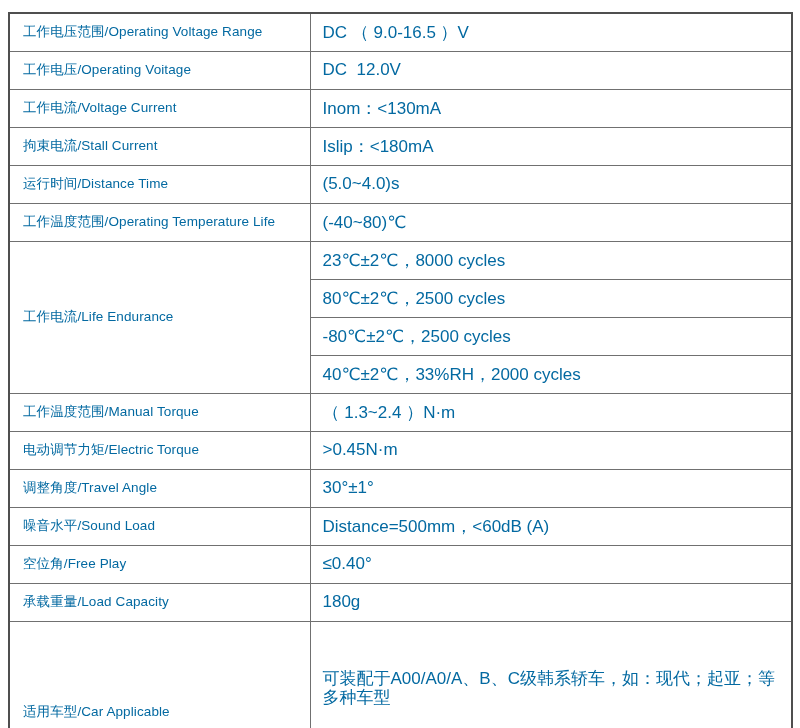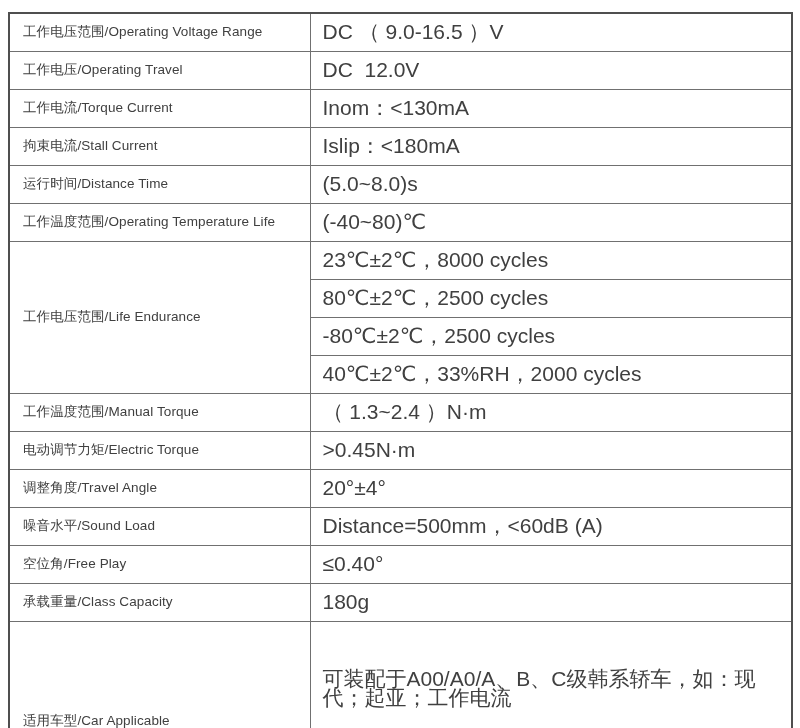--- a/index.html
+++ b/index.html
@@ -15,32 +15,32 @@
     left: 8px;
     top: 12px;
     width: 785px;
     border-collapse: collapse;
     table-layout: fixed;
     border: 2px solid #4f4f4f;
   }
   .spec-table col.c-label { width: 301px; }
   .spec-table td {
     border: 1px solid #707070;
-    color: #404040;
+    color: #0369a1;
     vertical-align: middle;
     overflow: hidden;
   }
   td.label-cell {
     padding: 0 6px 0 13px;
     font-size: 13.5px;
     letter-spacing: 0.1px;
   }
   td.value-cell {
     padding: 0 8px 0 12px;
-    font-size: 21px;
+    font-size: 17px;
     white-space: pre-wrap;
   }
   tr.std { height: 38px; }
   tr.tall { height: 94px; }
   td.car-value-cell {
     vertical-align: top;
     padding-top: 9px;
     line-height: 19px;
   }
 </style>
@@ -51,42 +51,42 @@
   <colgroup>
       <col class="c-label">
       <col class="c-value">
     </colgroup>
   <tbody>
     <tr class="std">
       <td class="label-cell">工作电压范围/Operating Voltage Range</td>
       <td class="value-cell">DC （ 9.0-16.5 ）V</td>
     </tr>
     <tr class="std">
-      <td class="label-cell">工作电压/Operating Travel</td>
+      <td class="label-cell">工作电压/Operating Voitage</td>
       <td class="value-cell">DC  12.0V</td>
     </tr>
     <tr class="std">
-      <td class="label-cell">工作电流/Torque Current</td>
+      <td class="label-cell">工作电流/Voltage Current</td>
       <td class="value-cell">Inom：&lt;130mA</td>
     </tr>
     <tr class="std">
       <td class="label-cell">拘束电流/Stall Current</td>
       <td class="value-cell">Islip：&lt;180mA</td>
     </tr>
     <tr class="std">
       <td class="label-cell">运行时间/Distance Time</td>
-      <td class="value-cell">(5.0~8.0)s</td>
+      <td class="value-cell">(5.0~4.0)s</td>
     </tr>
     <tr class="std">
       <td class="label-cell">工作温度范围/Operating Temperature Life</td>
       <td class="value-cell">(-40~80)℃</td>
     </tr>
 
     <tr class="std">
-      <td class="label-cell" rowspan="4">工作电压范围/Life Endurance</td>
+      <td class="label-cell" rowspan="4">工作电流/Life Endurance</td>
       <td class="value-cell">23℃±2℃，8000 cycles</td>
     </tr>
     <tr class="std">
       <td class="value-cell">80℃±2℃，2500 cycles</td>
     </tr>
     <tr class="std">
       <td class="value-cell">-80℃±2℃，2500 cycles</td>
     </tr>
     <tr class="std">
       <td class="value-cell">40℃±2℃，33%RH，2000 cycles</td>
@@ -95,36 +95,36 @@
     <tr class="std">
       <td class="label-cell">工作温度范围/Manual Torque</td>
       <td class="value-cell">（ 1.3~2.4 ）N·m</td>
     </tr>
     <tr class="std">
       <td class="label-cell">电动调节力矩/Electric Torque</td>
       <td class="value-cell">&gt;0.45N·m</td>
     </tr>
     <tr class="std">
       <td class="label-cell">调整角度/Travel Angle</td>
-      <td class="value-cell">20°±4°</td>
+      <td class="value-cell">30°±1°</td>
     </tr>
     <tr class="std">
       <td class="label-cell">噪音水平/Sound Load</td>
       <td class="value-cell">Distance=500mm，&lt;60dB (A)</td>
     </tr>
     <tr class="std">
       <td class="label-cell">空位角/Free Play</td>
       <td class="value-cell">≤0.40°</td>
     </tr>
     <tr class="std">
-      <td class="label-cell">承载重量/Class Capacity</td>
+      <td class="label-cell">承载重量/Load Capacity</td>
       <td class="value-cell">180g</td>
     </tr>
 
     <tr class="tall">
       <td class="label-cell">适用车型/Car Applicable</td>
       <td class="value-cell car-value-cell">
-        <div>可装配于A00/A0/A、B、C级韩系轿车，如：现代；起亚；工作电流</div>
+        <div>可装配于A00/A0/A、B、C级韩系轿车，如：现代；起亚；等多种车型</div>
         <div>Applied to A00/A0/A B C Class,E.G:HYUNAI,KIA,etc.</div>
       </td>
     </tr>
   </tbody>
 </table>
 
 </body></html>

